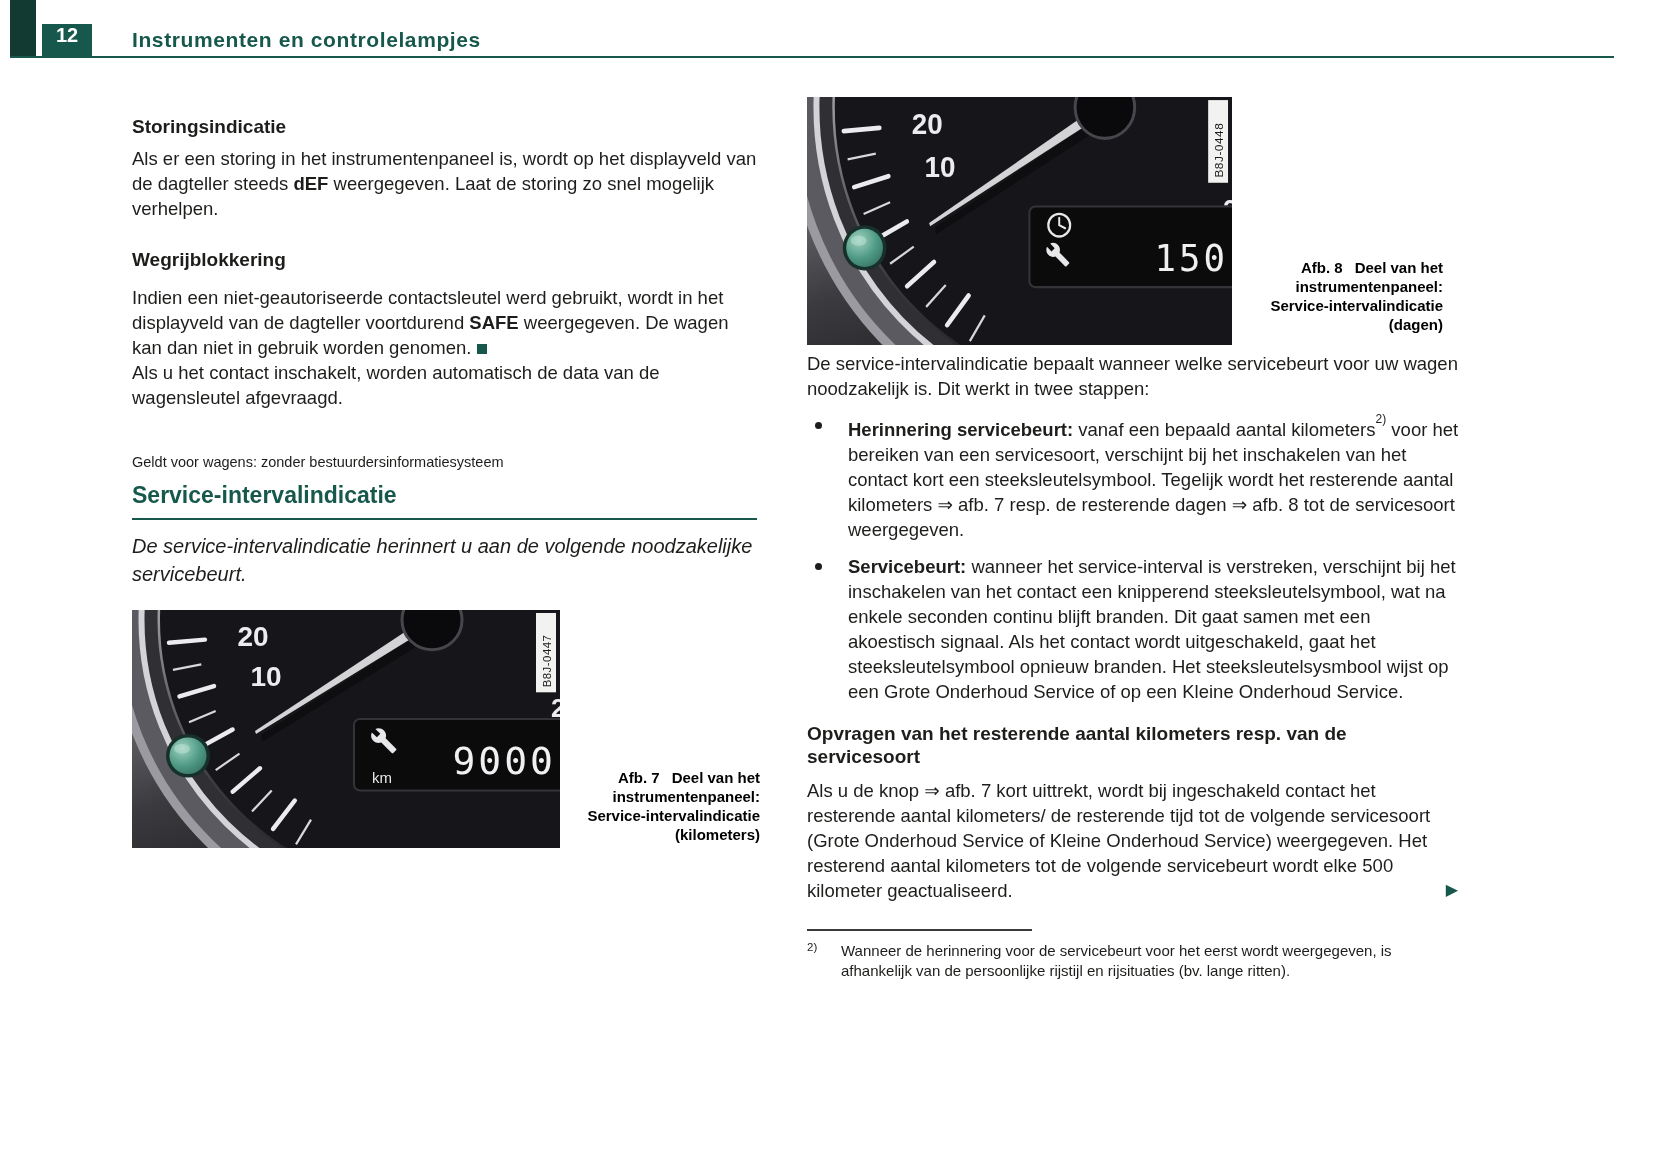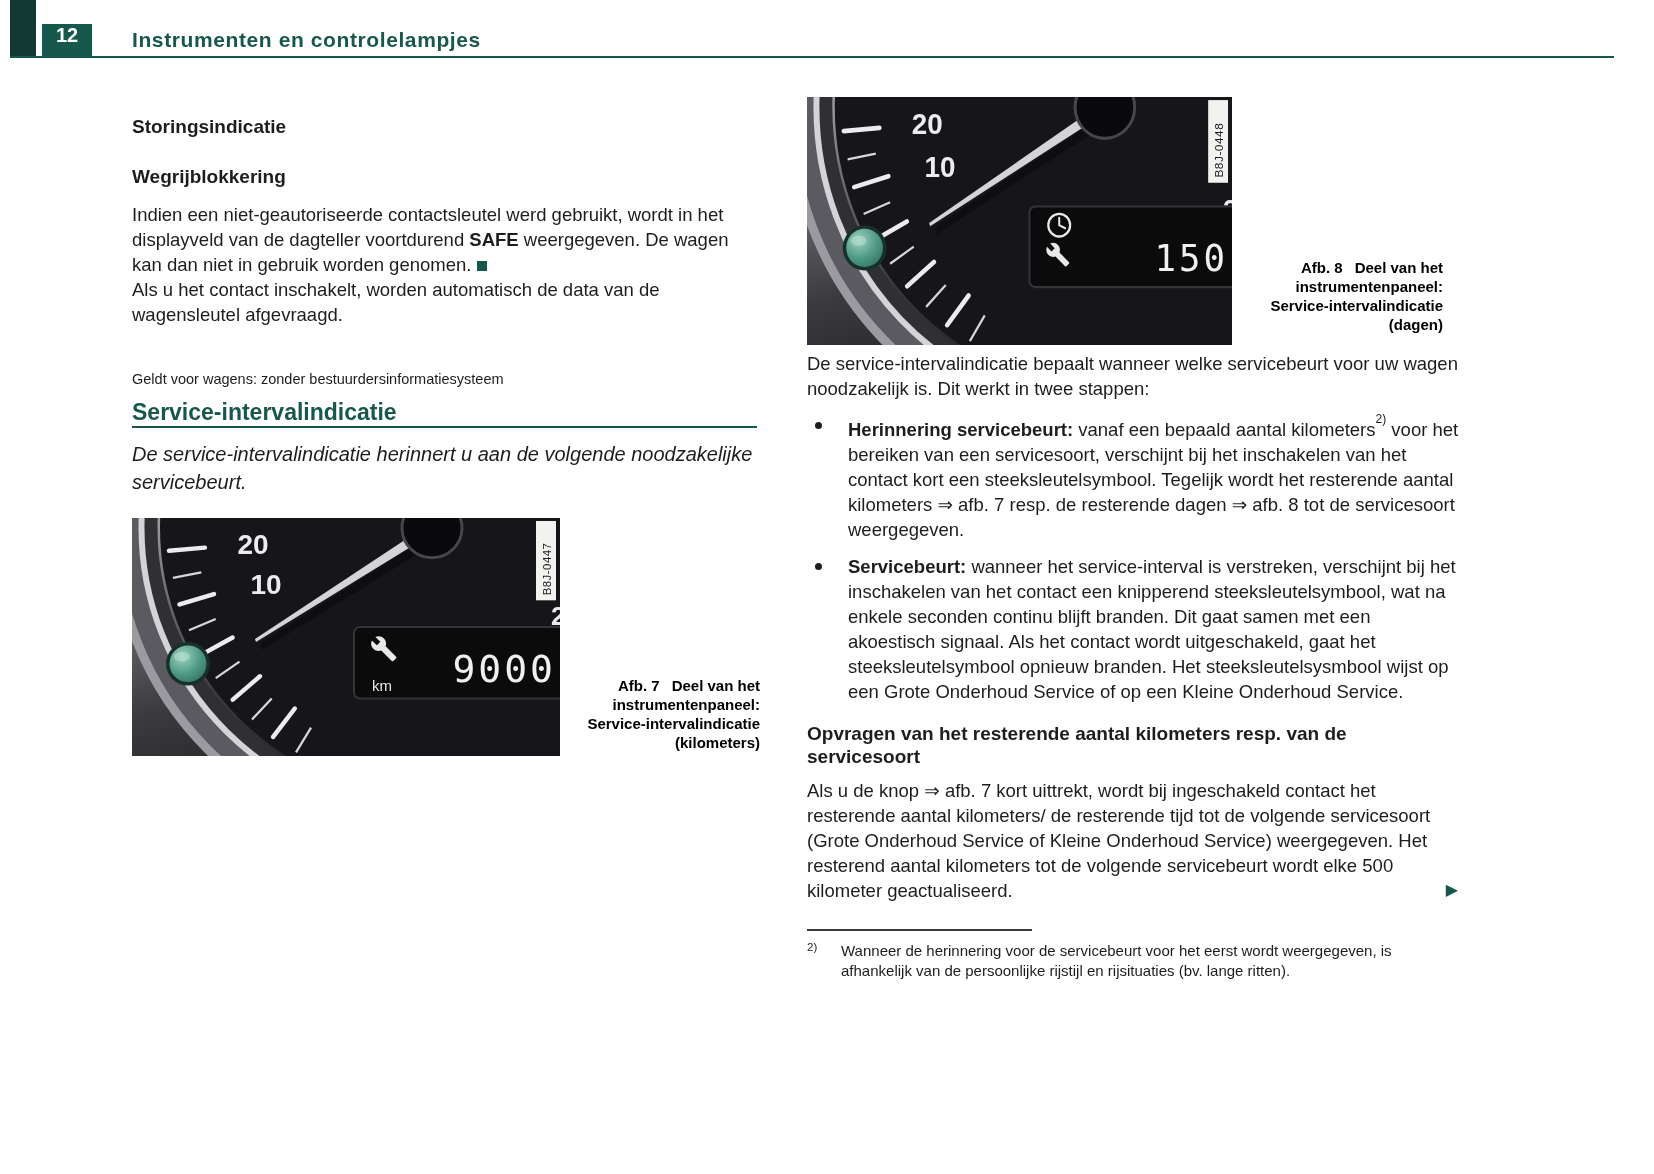--- a/index.html
+++ b/index.html
@@ -20,21 +20,21 @@
   
   .col-left  { position:absolute; left:132px; top:92px;  width:625px;margin-top:24px; }
   .col-right { position:absolute; left:807px; top:97px;  width:653px; }
 
   h3.sub { font-size:19px; font-weight:bold; color:#1d1d1b; margin-bottom:8px; }
   p.body { font-size:18.5px; line-height:25px; }
   .mt28 { margin-top:28px; } .mt14 { margin-top:14px; }
 
   .applies-note { margin-top:44px; font-size:14.5px; color:#1d1d1b; }
   .green-title { margin-top:12px; font-size:23px; font-weight:bold; color:#16584b;
-    border-bottom:2px solid #16584b; }
+    padding-bottom:9px; border-bottom:2px solid #16584b; }
   .intro-italic { margin-top:12px; font-style:italic; font-size:20px; line-height:28px; }
 
   .end-square { display:inline-block; width:10px; height:10px; background:#16584b; margin-left:6px; }
 
   
   .figure { position:relative;text-align:right; }
   .fig7-wrap { margin-top:22px; height:238px; }
   .fig8-wrap { height:248px; }
   .gauge { display:block; background:#222; }
   .fig-caption { position:absolute; font-size:15px; font-weight:bold; line-height:19px; color:#000000; }
@@ -70,20 +70,21 @@
 <div class="edge-bar"></div>
 <div class="pagenum-box">
   <span>12</span>
 </div>
 <div class="chapter-title">Instrumenten en controlelampjes</div>
 <div class="header-rule"></div>
 
 <section class="col-left">
 
   <h3 class="sub">Storingsindicatie</h3>
+  <p class="body"><span>Als er een storing in het instrumentenpaneel is, wordt op het displayveld van de dagteller steeds </span><b>dEF</b><span> weergegeven. Laat de storing zo snel mogelijk verhelpen.</span></p>
 
   <h3 class="sub mt28">Wegrijblokkering</h3>
   <p class="body mt14"><span>Indien een niet-geautoriseerde contactsleutel werd gebruikt, wordt in het displayveld van de dagteller voortdurend </span><b>SAFE</b><span> weergegeven. De wagen kan dan niet in gebruik worden genomen.</span><span class="end-square"></span></p>
   <p class="body">Als u het contact inschakelt, worden automatisch de data van de wagensleutel afgevraagd.</p>
 
   <div class="applies-note">Geldt voor wagens: zonder bestuurdersinformatiesysteem</div>
   <div class="green-title">Service-intervalindicatie</div>
   <p class="intro-italic">De service-intervalindicatie herinnert u aan de volgende noodzakelijke servicebeurt.</p>
 
   <div class="figure fig7-wrap">

